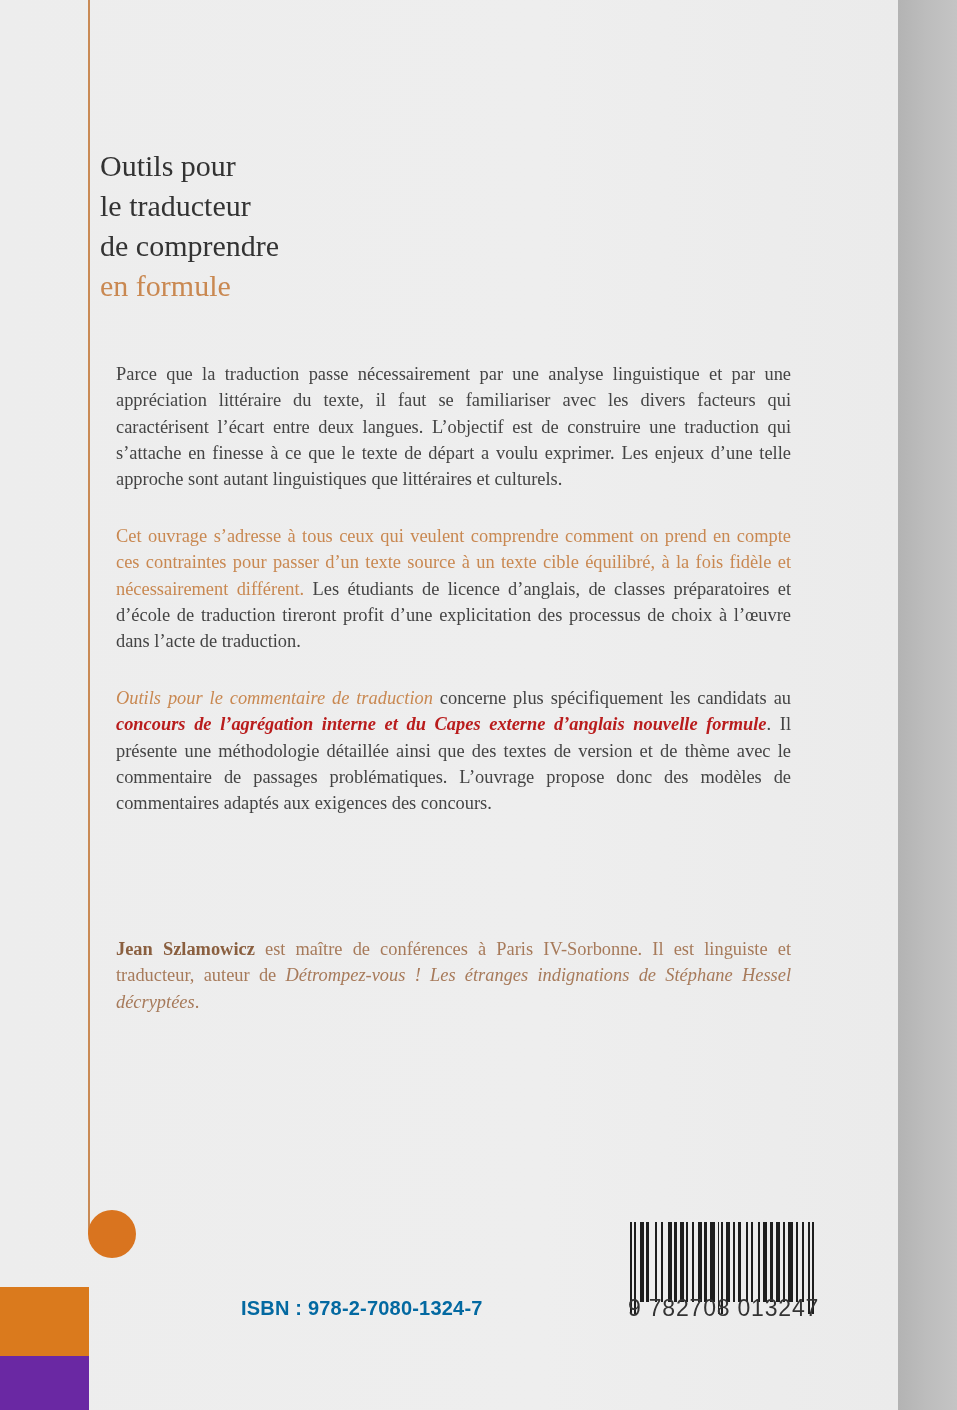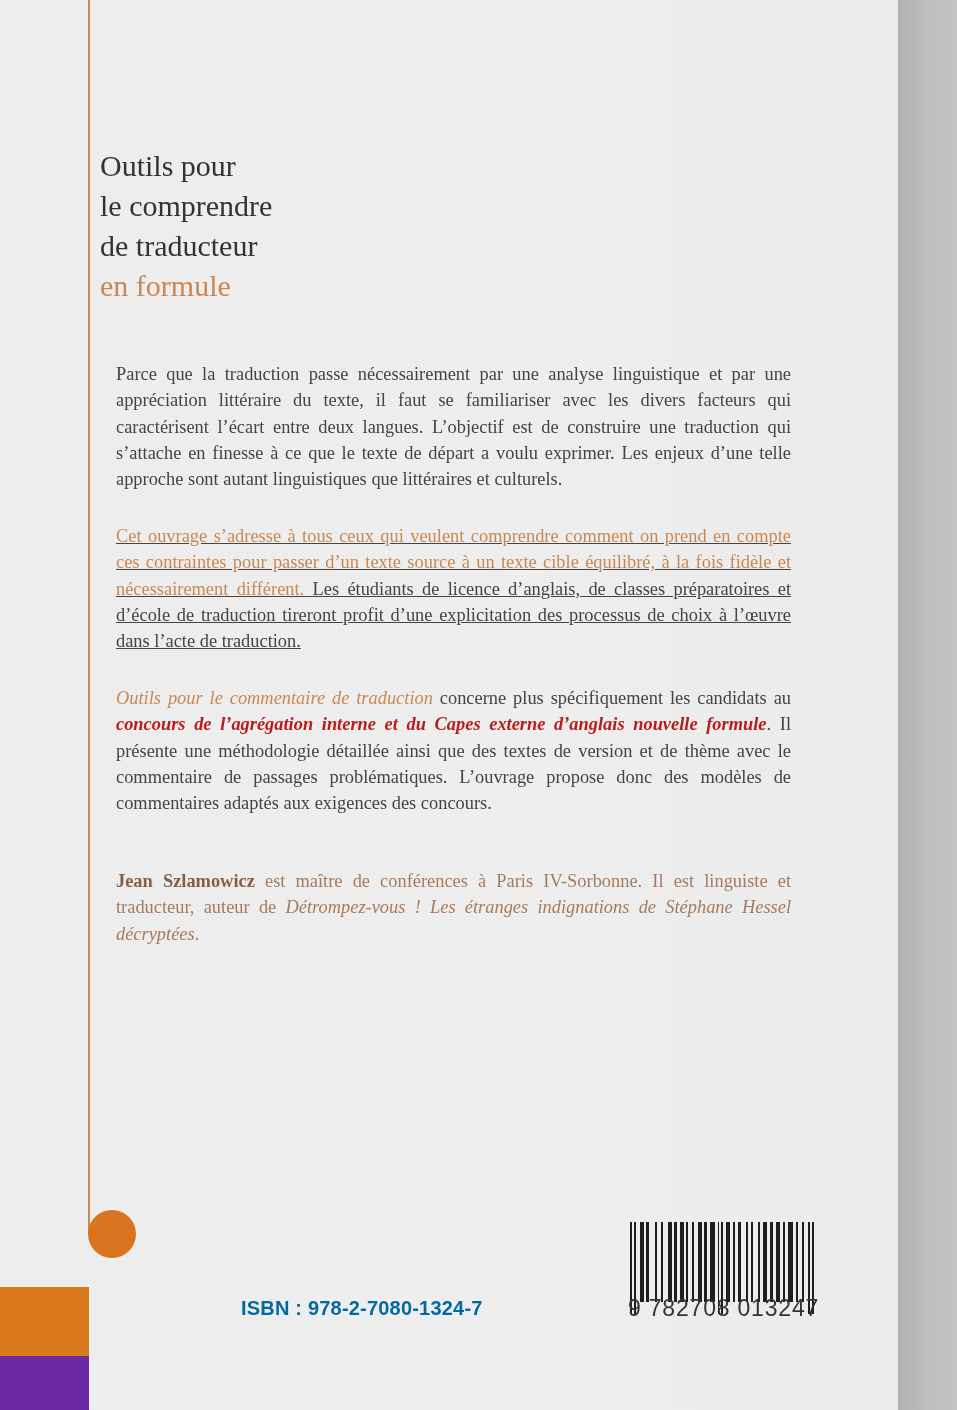--- a/index.html
+++ b/index.html
@@ -37,23 +37,23 @@
     position: absolute; left: 100px; top: 146px;
     font-size: 30px; line-height: 40px; color: #333;
   }
   .title .accent { color: #c98851; }
   .body-text {
     position: absolute; left: 116px; width: 675px;
     font-size: 18.4px; line-height: 26.3px; text-align: justify;
     color: #444;
   }
   .p1 { top: 329px; margin-top: 32px; }
-  .p2 { top: 523px; text-decoration: underline; }
+  .p2 { top: 523px; }
   .p3 { top: 685px; }
-  .p4 { top: 868px; }
+  .p4 { top: 936px; }
   .orange { color: #c98851; }
   .orange-i { color: #c98851; font-style: italic; }
   .strong { color: #b91c1c; font-weight: 600; font-style: italic; }
   .bio { color: #a77a5a; }
   .bio .name { color: #8a5f3f; font-weight: bold; }
   .bio .it { font-style: italic; }
   .isbn {
     position: absolute; left: 196px; top: 1297px;
     font-family: "Liberation Sans", "DejaVu Sans", sans-serif;
     font-weight: bold; font-size: 20px; color: #0369a1; letter-spacing: 0.2px; margin-left: 45px;
@@ -74,22 +74,22 @@
 
 <div class="cover"></div>
 <div class="spine-strip"></div>
 <div class="vline"></div>
 <div class="dot"></div>
 <div class="block-orange"></div>
 <div class="block-purple"></div>
 
 <div class="title">
   <div>Outils pour</div>
-  <div>le comprendre</div>
-  <div>de traducteur</div>
+  <div>le traducteur</div>
+  <div>de comprendre</div>
   <div class="accent">en formule</div>
 </div>
 
 <div class="body-text p1">Parce que la traduction passe nécessairement par une analyse linguistique et par une appréciation littéraire du texte, il faut se familiariser avec les divers facteurs qui caractérisent l’écart entre deux langues. L’objectif est de construire une traduction qui s’attache en finesse à ce que le texte de départ a voulu exprimer. Les enjeux d’une telle approche sont autant linguistiques que littéraires et culturels.</div>
 
 <div class="body-text p2"><span class="orange">Cet ouvrage s’adresse à tous ceux qui veulent comprendre comment on prend en compte ces contraintes pour passer d’un texte source à un texte cible équilibré, à la fois fidèle et nécessairement différent.</span><span> Les étudiants de licence d’anglais, de classes préparatoires et d’école de traduction tireront profit d’une explicitation des processus de choix à l’œuvre dans l’acte de traduction.</span></div>
 
 <div class="body-text p3"><span class="orange-i">Outils pour le commentaire de traduction</span><span> concerne plus spécifiquement les candidats au </span><span class="strong">concours de l’agrégation interne et du Capes externe d’anglais nouvelle formule</span><span>. Il présente une méthodologie détaillée ainsi que des textes de version et de thème avec le commentaire de passages problématiques. L’ouvrage propose donc des modèles de commentaires adaptés aux exigences des concours.</span></div>
 
 <div class="body-text p4 bio"><span class="name">Jean Szlamowicz</span><span> est maître de conférences à Paris IV-Sorbonne. Il est linguiste et traducteur, auteur de </span><span class="it">Détrompez-vous ! Les étranges indignations de Stéphane Hessel décryptées</span><span>.</span></div>

